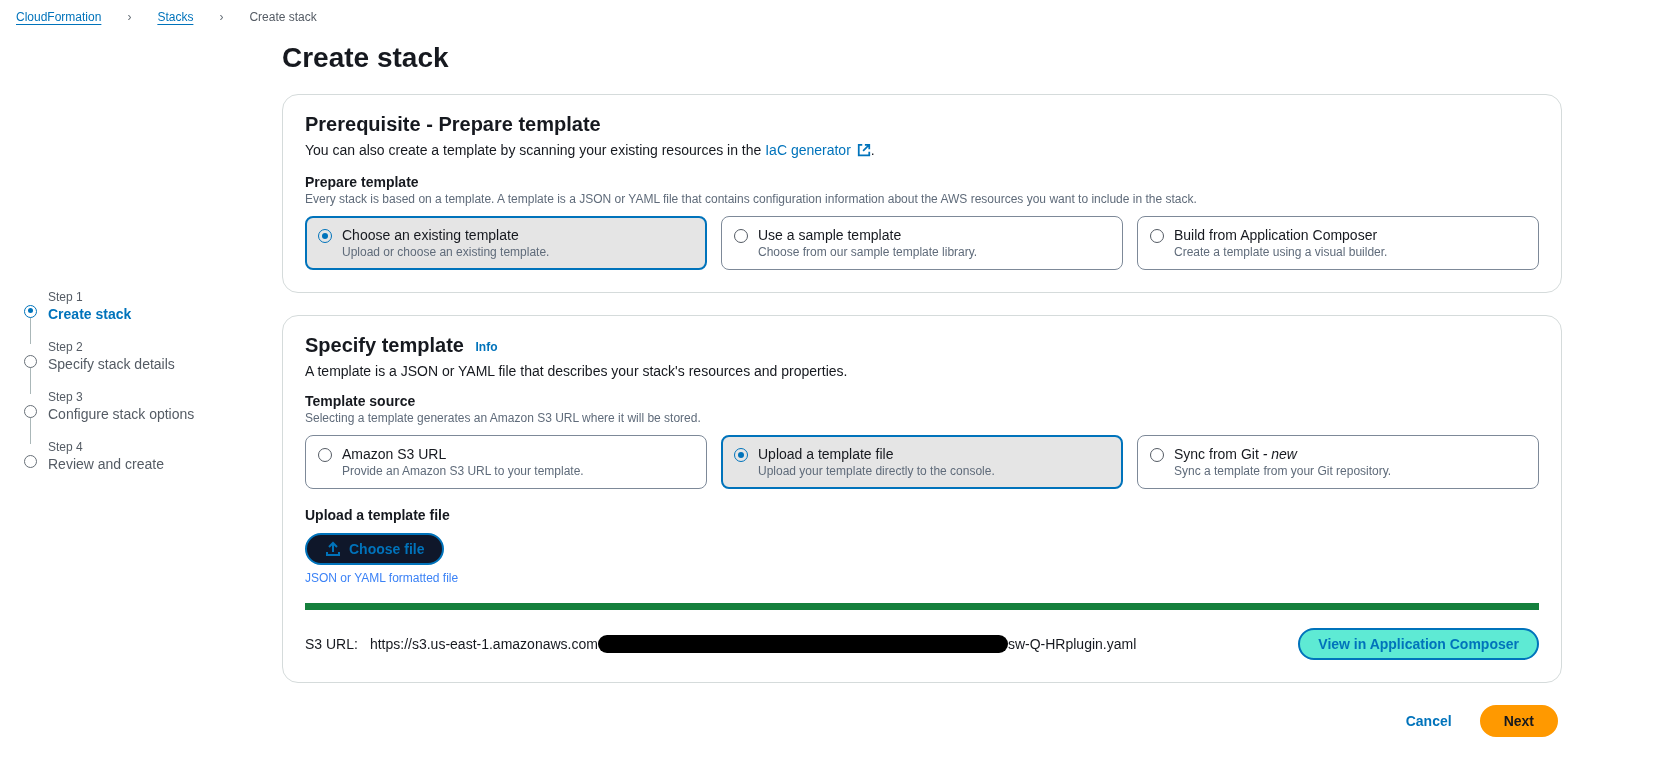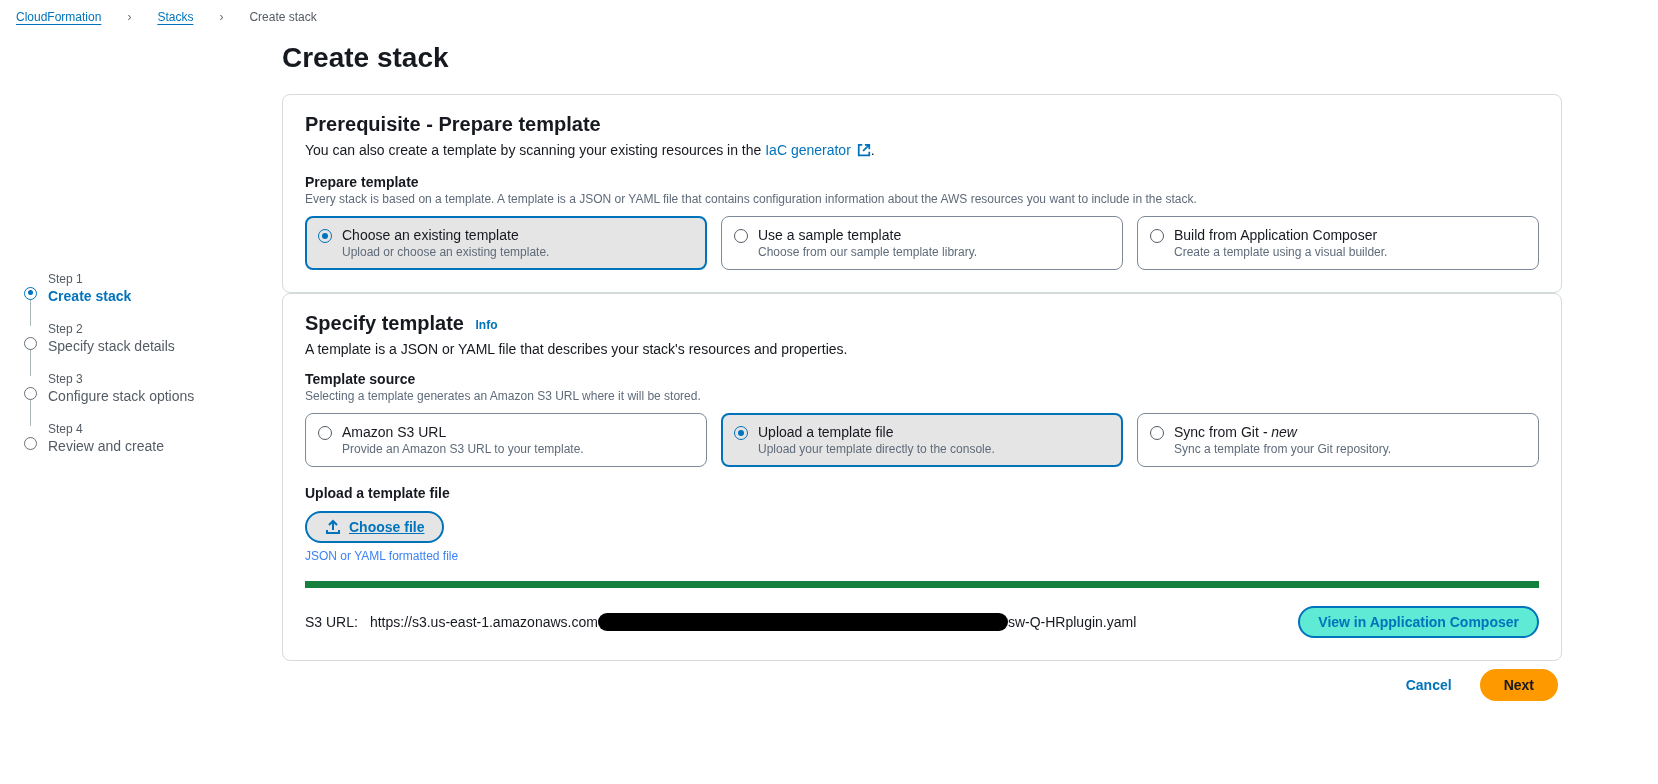--- a/index.html
+++ b/index.html
@@ -63,22 +63,23 @@
   .step .label-small { font-size: 12px; color: #545b64; margin-bottom: 2px; }
   .step .label-main { font-size: 14px; color: #545b64; }
   .step.active .label-main { color: #0073bb; font-weight: 700; }
 
   
   .main { flex: 1; max-width: 1280px; }
   h1 { font-size: 28px; font-weight: 700; margin-bottom: 20px; }
 
   .panel {
     border: 1px solid #d5dbdb;
-    border-radius: 8px;
+    border-radius: 16px;
     padding: 18px 22px 22px 22px;
+    margin-bottom: 22px;
     background:#fff;
   }
   .panel h2 { font-size: 20px; font-weight: 700; margin-bottom: 6px; }
   .panel .subtitle { font-size: 14px; color: #16191f; margin-bottom: 14px; }
   .section-label { font-size: 14px; font-weight: 700; margin-bottom: 2px; }
   .section-help { font-size: 12px; color: #5f6b7a; margin-bottom: 10px; }
 
   .info-link { font-size: 12px; color:#0073bb; font-weight:700; margin-left:6px; vertical-align: middle;}
 
   .option-row { display:flex; gap:14px; }
@@ -108,21 +109,21 @@
   }
   .option-card .title { font-size:14px; font-weight:400; color:#16191f; }
   .option-card .desc { font-size:12px; color:#5f6b7a; margin-top:2px; }
   .option-card .new { font-style: italic; }
 
   .upload-section { margin-top:18px; }
   .choose-btn {
     display:inline-flex;align-items:center;gap:8px;
     border:2px solid #0073bb;border-radius:20px;
     padding:6px 18px;color:#0073bb;font-weight:700;font-size:14px;
-    background:#e5e5e5;cursor:pointer;margin-top:8px;text-decoration:underline;
+    background:#0f172a;cursor:pointer;margin-top:8px;
   }
   .choose-btn svg{width:16px;height:16px;}
 
   .file-field {
     margin-top:10px;
     display:flex;align-items:center;
     border:2px solid #0073bb;border-radius:8px;
     background:#f1faff;
     padding:6px 10px;
   }

